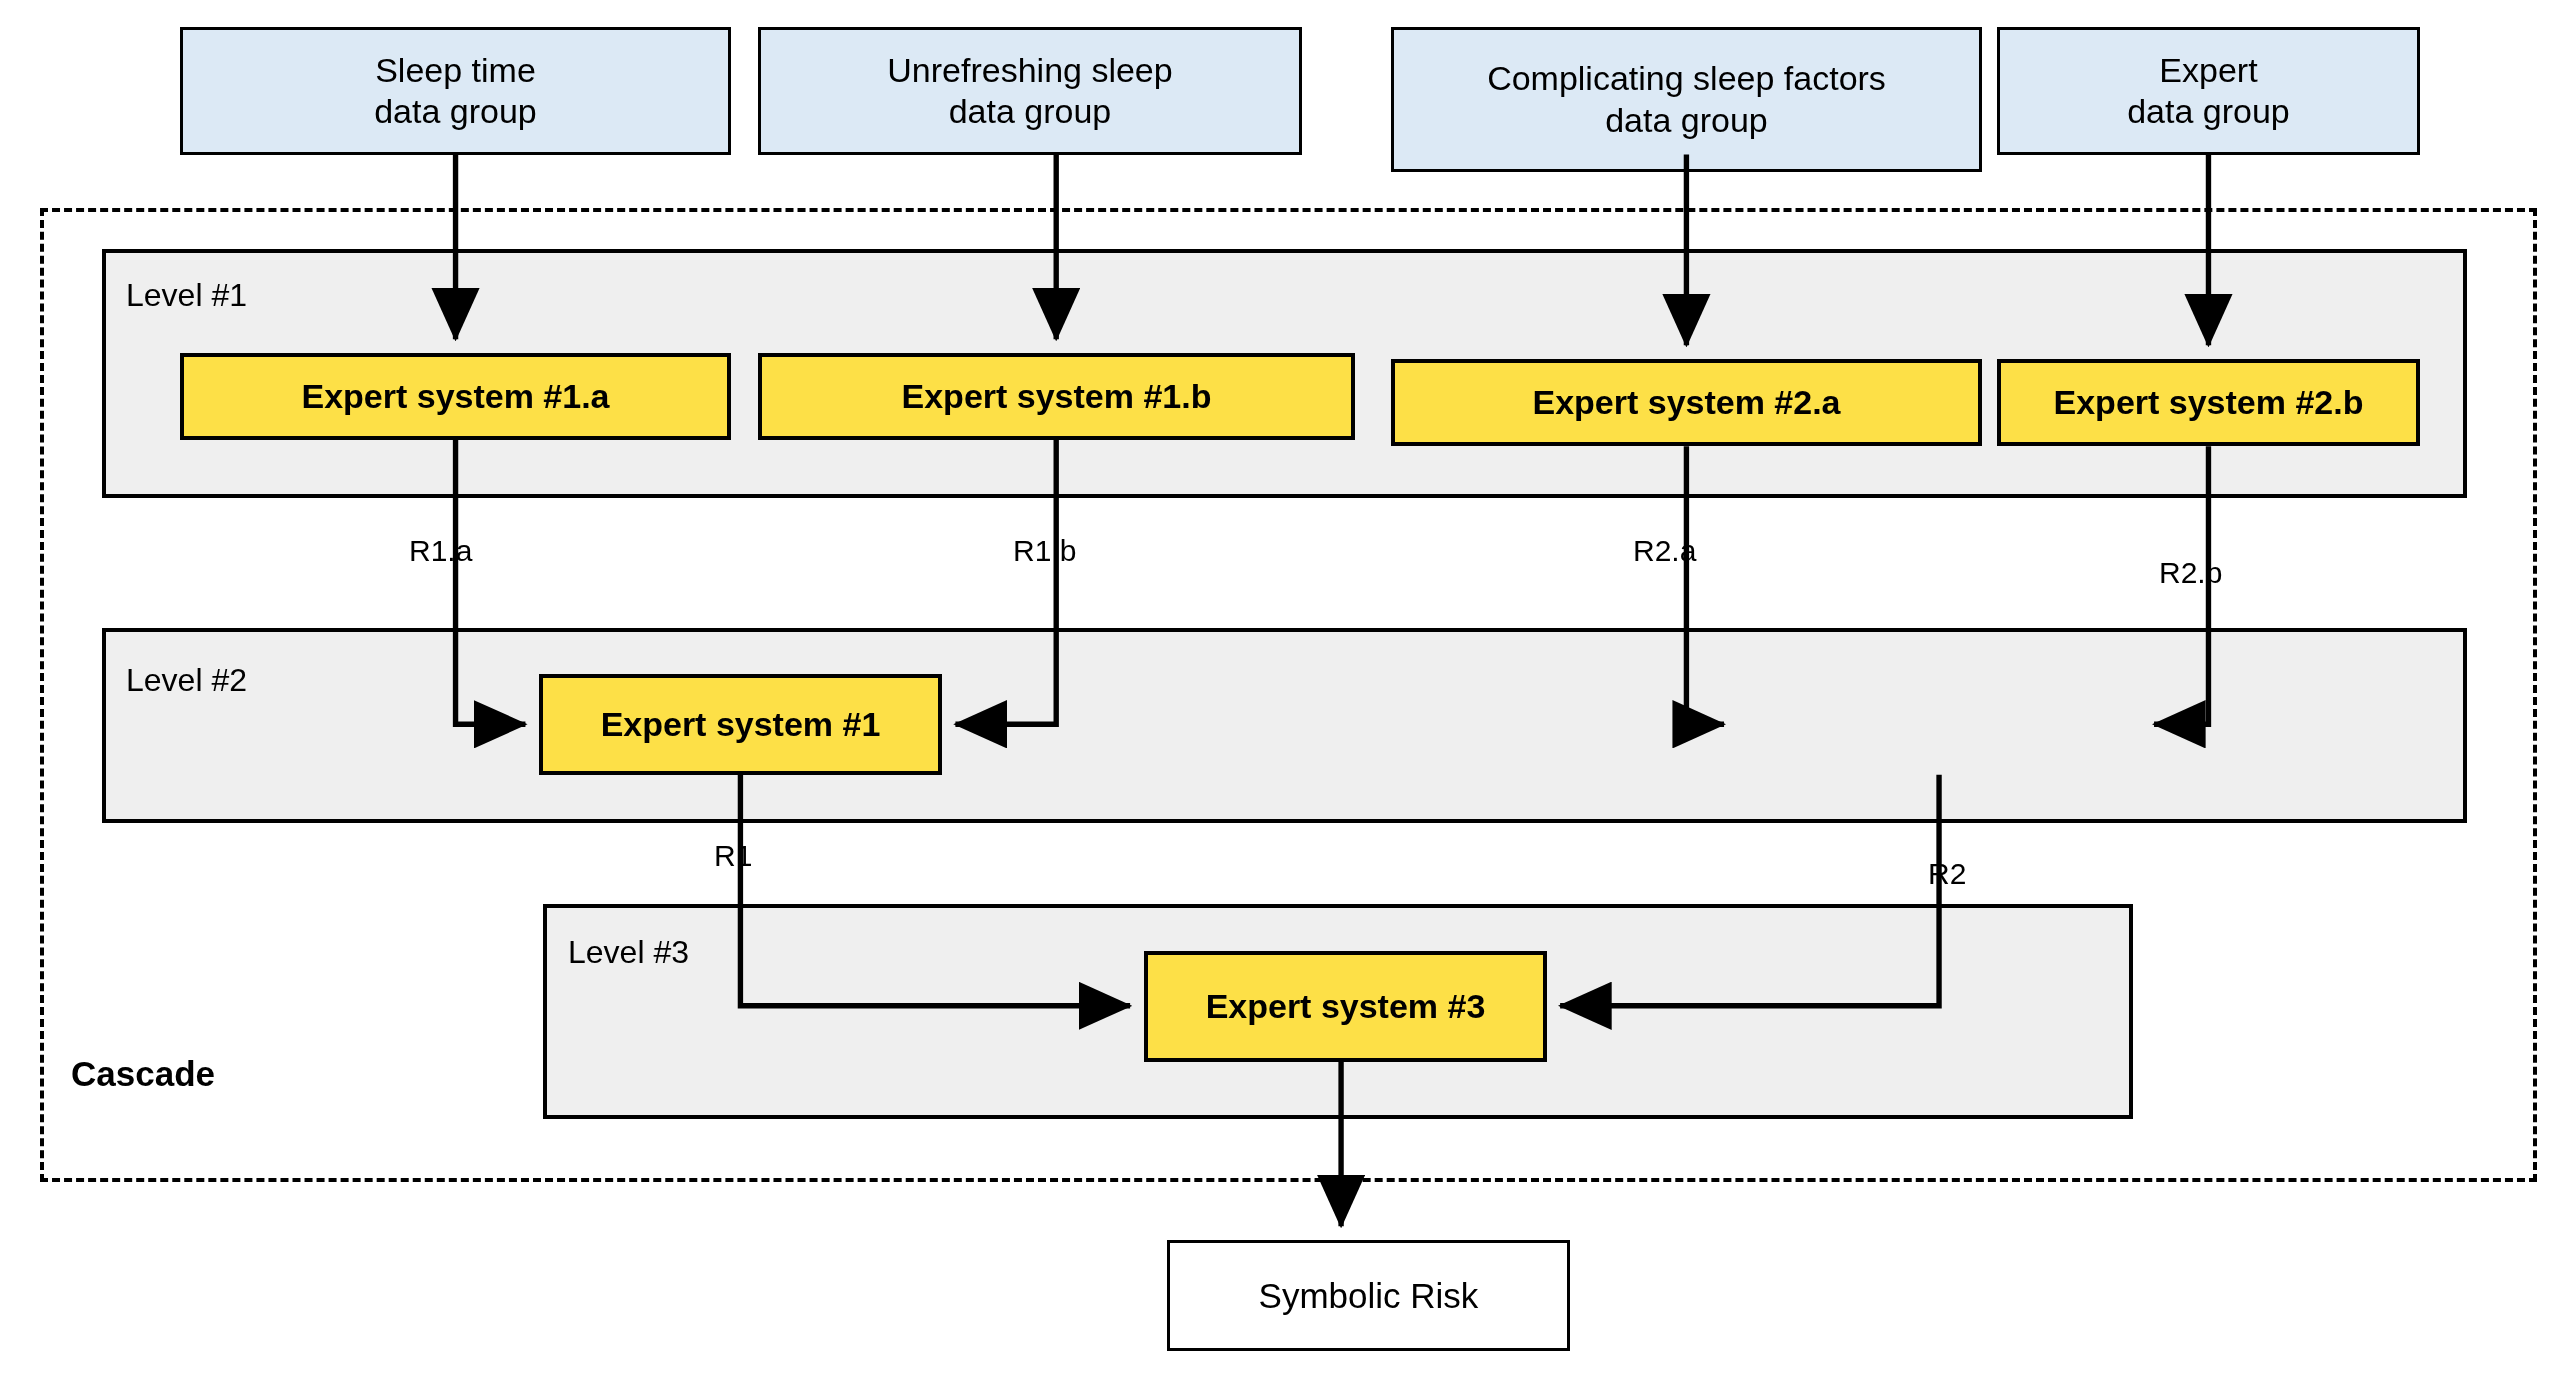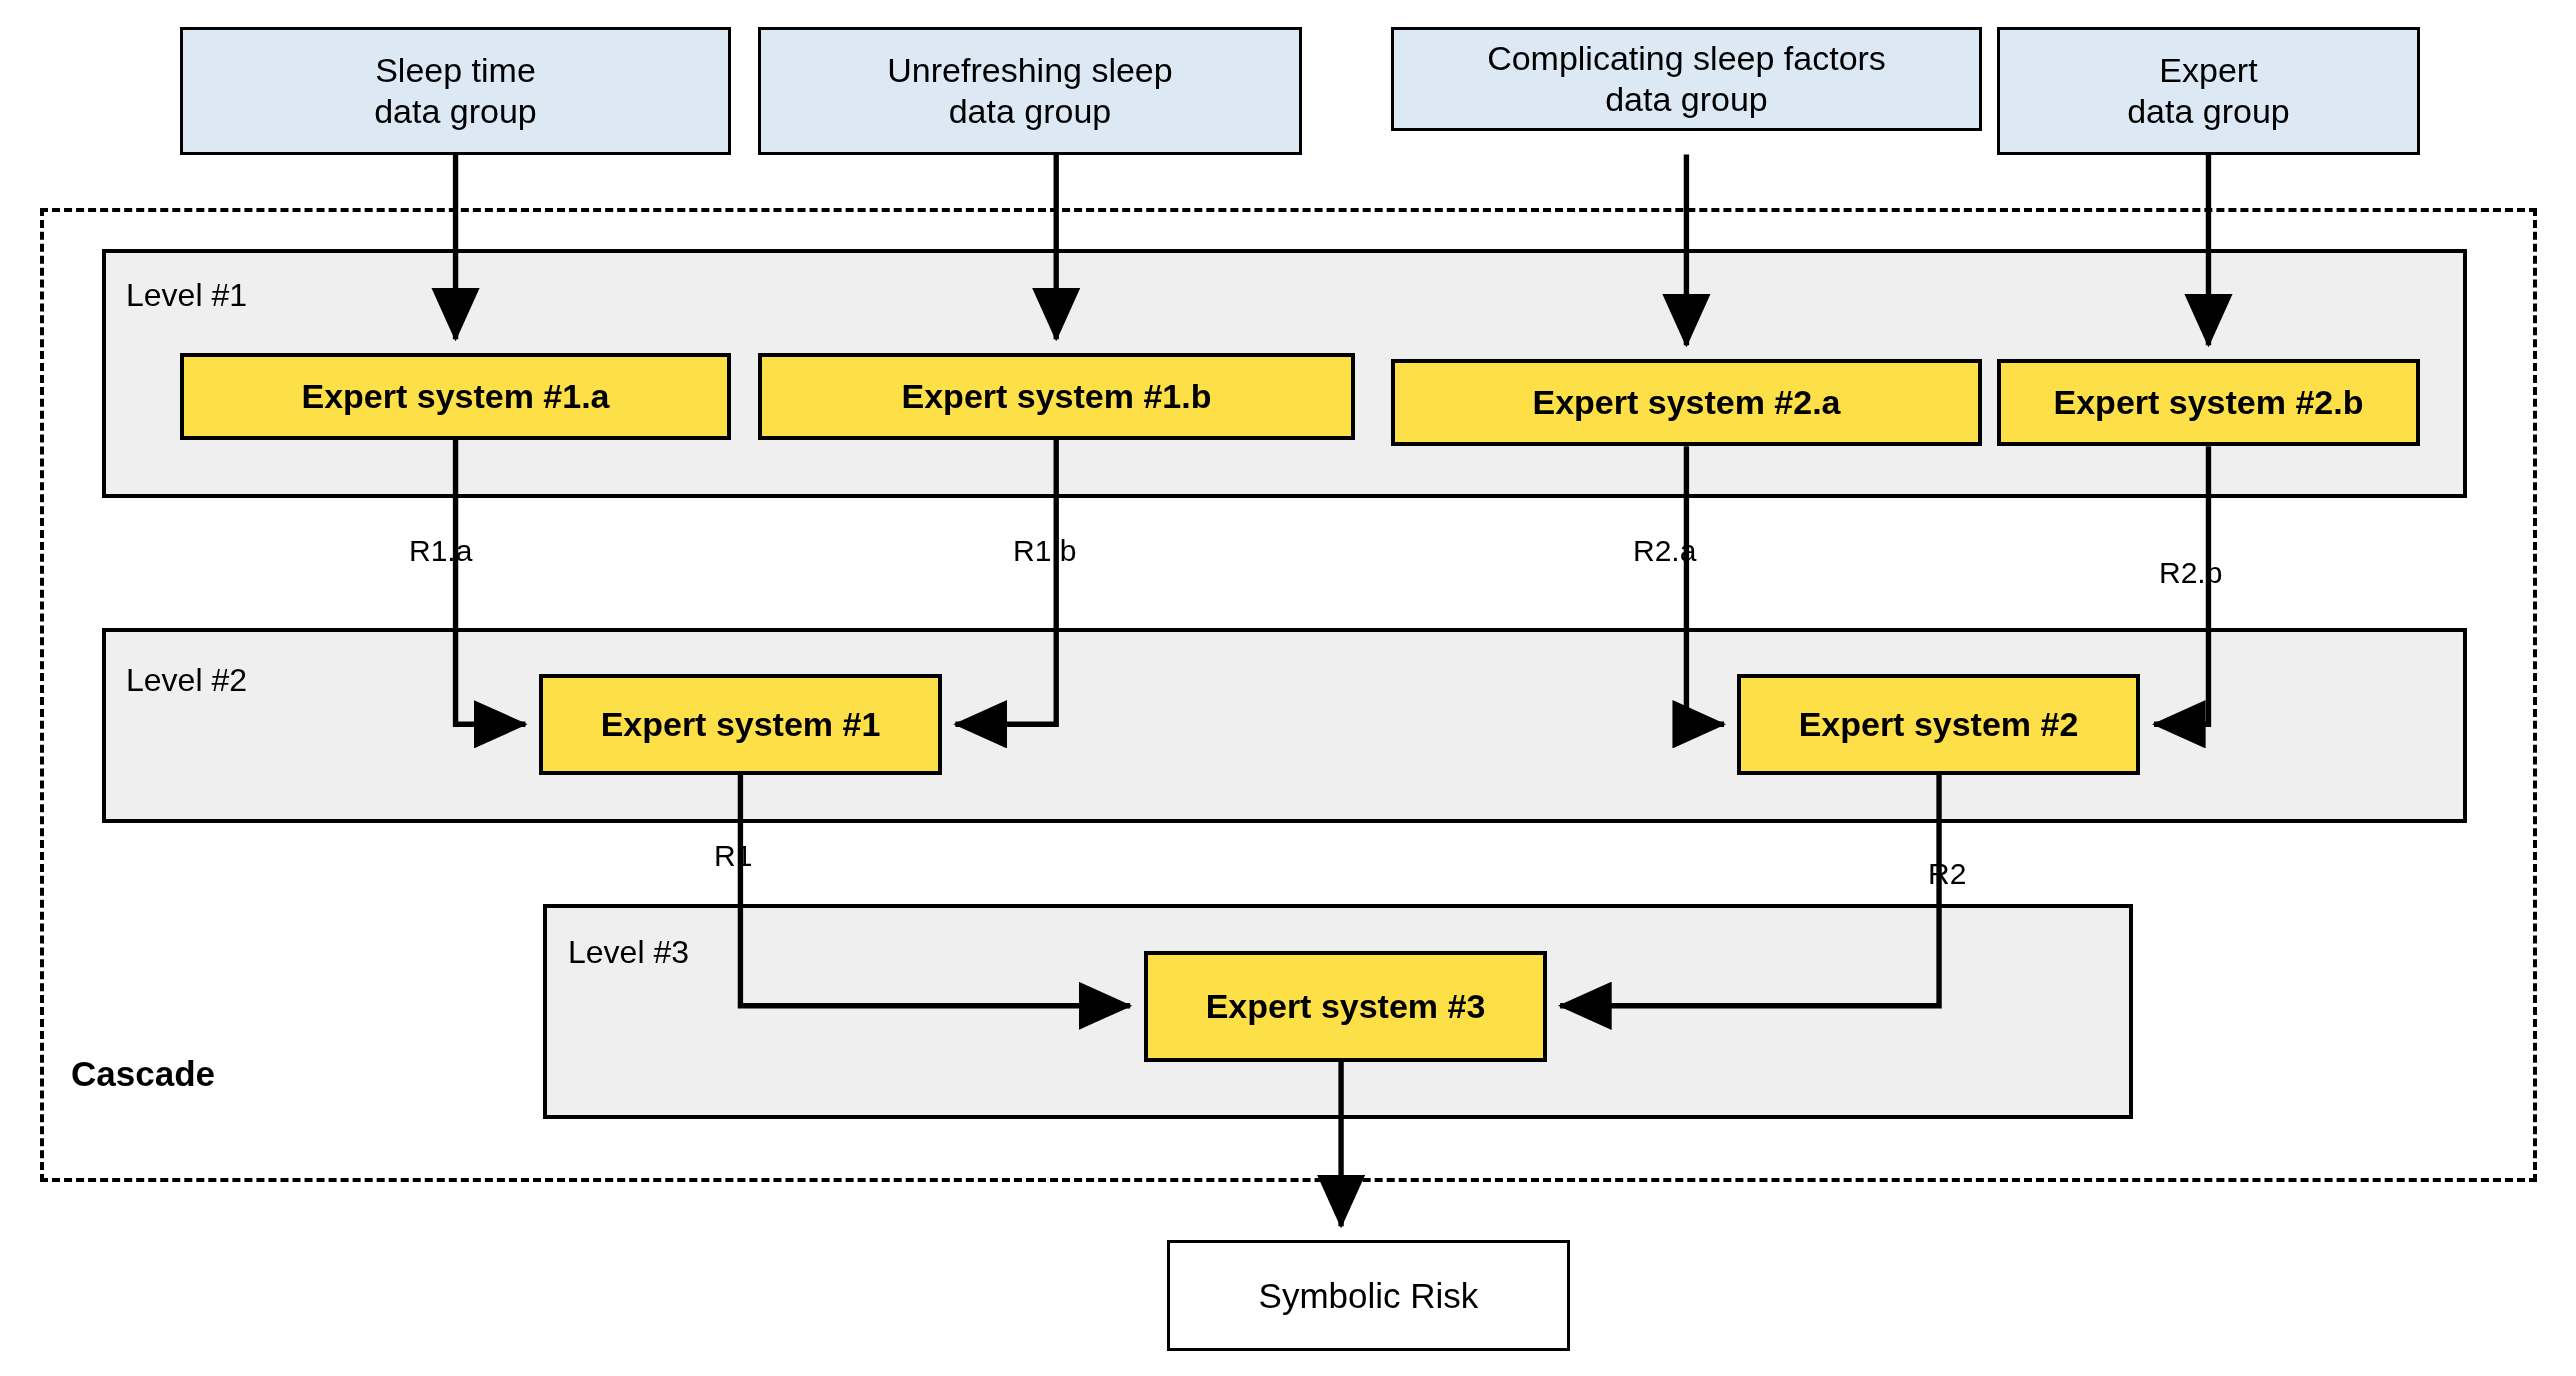--- a/index.html
+++ b/index.html
@@ -61,39 +61,38 @@
 
   <div class="abs cascade-frame" style="left:40px;top:208px;width:2497px;height:974px;"></div>
   <div class="abs cascade-label" style="left:71px;top:1054px;">Cascade</div>
 
   <div class="abs datagroup" style="left:180px;top:27px;width:551px;height:128px;">Sleep time
 data group</div>
 
   <div class="abs datagroup" style="left:758px;top:27px;width:544px;height:128px;">Unrefreshing sleep
 data group</div>
 
-  <div class="abs datagroup" style="left:1391px;top:27px;width:591px;height:104px;">Complicating sleep factors
+  <div class="abs datagroup" style="left:1391px;top:27px;width:591px;height:145px;">Complicating sleep factors
 data group</div>
 
   <div class="abs datagroup" style="left:1997px;top:27px;width:423px;height:128px;">Expert
 data group</div>
 
   <div class="abs levelband" style="left:102px;top:249px;width:2365px;height:249px;"></div>
   <div class="abs levellabel" style="left:126px;top:277px;">Level #1</div>
 
   <div class="abs esbox" style="left:180px;top:353px;width:551px;height:87px;">Expert system #1.a</div>
   <div class="abs esbox" style="left:758px;top:353px;width:597px;height:87px;">Expert system #1.b</div>
   <div class="abs esbox" style="left:1391px;top:359px;width:591px;height:87px;">Expert system #2.a</div>
   <div class="abs esbox" style="left:1997px;top:359px;width:423px;height:87px;">Expert system #2.b</div>
 
   <div class="abs levelband" style="left:102px;top:628px;width:2365px;height:195px;"></div>
   <div class="abs levellabel" style="left:126px;top:655px;margin-top:7px;">Level #2</div>
 
   <div class="abs esbox" style="left:539px;top:674px;width:403px;height:101px;">Expert system #1</div>
-  <div class="abs esbox" style="left:1737px;top:674px;width:403px;height:101px;">Expert system #2</div>
 
   <div class="abs levelband" style="left:543px;top:904px;width:1590px;height:215px;"></div>
   <div class="abs levellabel" style="left:568px;top:934px;">Level #3</div>
 
   <div class="abs esbox" style="left:1144px;top:951px;width:403px;height:111px;">Expert system #3</div>
 
   <div class="abs plainbox" style="left:1139px;top:1240px;width:403px;height:111px;margin-left:28px;">Symbolic Risk</div>
 
   <div class="abs rlabel" style="left:409px;top:534px;">R1.a</div>
   <div class="abs rlabel" style="left:1013px;top:534px;">R1.b</div>

